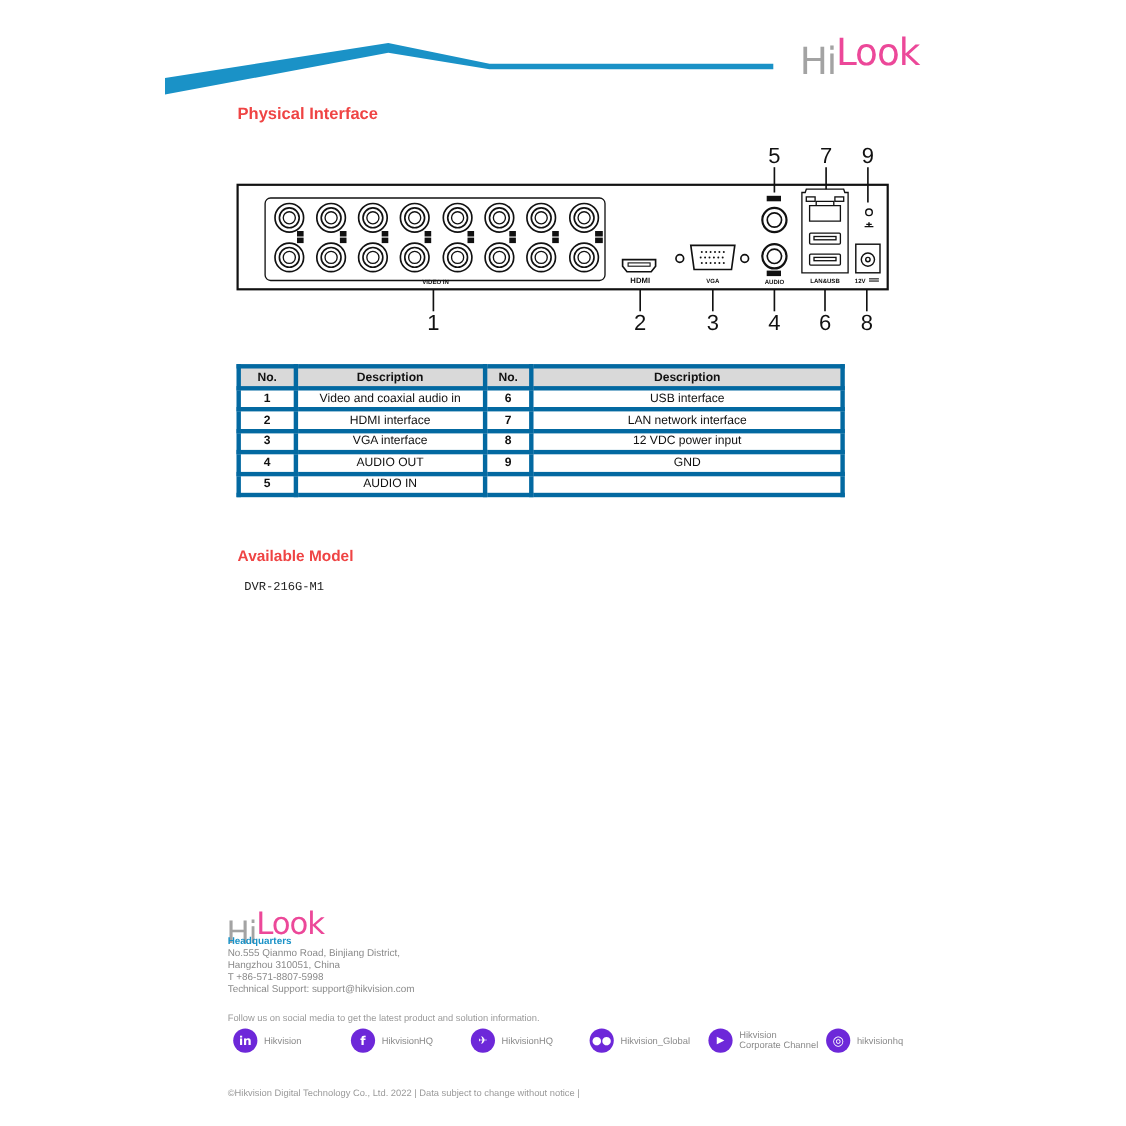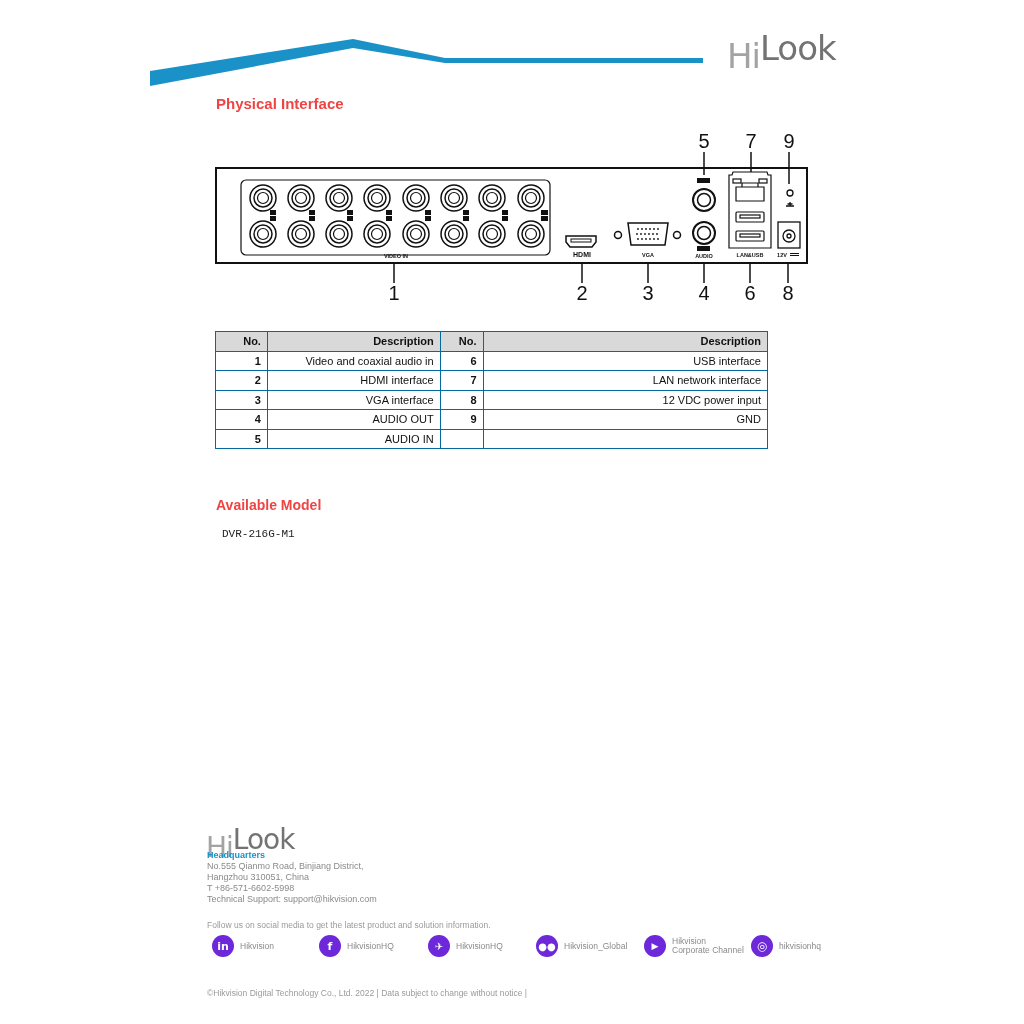--- a/index.html
+++ b/index.html
@@ -3,32 +3,32 @@
 <meta charset="utf-8">
 <style>
   * { box-sizing: border-box; margin: 0; padding: 0; }
   html, body { width: 1024px; height: 1024px; background: #ffffff; overflow: hidden; }
   body { position: relative; font-family: "Liberation Sans", sans-serif; color: #111; }
 
   .banner { position: absolute; left: 0; top: 0; width: 1024px; height: 100px; }
   .logo-top { position: absolute; left: 727px; top: 30px; height: 36px; }
   .logo { font-family: "DejaVu Sans", sans-serif; font-weight: 400; letter-spacing: -1px; display: flex; align-items: center; }
   .logo .hi { color: #a3a3a3; margin-top: 16px; }
-  .logo .look { color: #737373; }
+  .logo .look { color: #ec4899; }
 
   .section-title { position: absolute; font-family: "Liberation Sans", sans-serif; font-weight: 700; color: #ef4444; }
   #title-physical { left: 216px; top: 95px; font-size: 15px; }
   #title-model { left: 216px; top: 497px; font-size: 14px; }
   #model-name { position: absolute; left: 222px; top: 528px; font-size: 11px; color: #222; font-family: Liberation Mono, monospace; }
 
   .diagram { position: absolute; left: 0; top: 0; width: 1024px; height: 320px; }
   .diagram text { font-family: "Liberation Sans", sans-serif; }
 
   table.specs { position: absolute; left: 215px; top: 331px; width: 553px; border-collapse: collapse; font-size: 11px; }
-  table.specs th, table.specs td { border: 1px solid #0369a1; height: 19.5px; padding: 0 6px; text-align: right; vertical-align: middle; }
+  table.specs th, table.specs td { border: 4px solid #0369a1; height: 19.5px; padding: 0 6px; text-align: center; vertical-align: middle; }
   table.specs th { background: #d9d9d9; font-weight: 700; }
   table.specs td.no { font-weight: 700; }
   table.specs col.c1 { width: 52px; }
   table.specs col.c2 { width: 173px; }
   table.specs col.c3 { width: 43px; }
   table.specs col.c4 { width: 285px; }
 
   .footer-logo { position: absolute; left: 206px; top: 815px; font-size: 28px; }
   .hq { position: absolute; left: 207px; top: 850px; font-size: 9px; line-height: 11px; color: #8a8a8a; }
   .hq .hq-title { color: #1a92c7; font-weight: 700; }
@@ -314,21 +314,21 @@
 <div id="model-name">DVR-216G-M1</div>
 
 <div class="logo footer-logo">
   <span class="hi">Hi</span>
     <span class="look">Look</span>
 </div>
 <div class="hq">
   <div class="hq-title">Headquarters</div>
   <div>No.555 Qianmo Road, Binjiang District,</div>
   <div>Hangzhou 310051, China</div>
-  <div>T +86-571-6602-5998</div>
+  <div>T +86-571-8807-5998</div>
   <div>Technical Support: support@hikvision.com</div>
 </div>
 
 <div class="follow">Follow us on social media to get the latest product and solution information.</div>
 
 <div class="social" style="left:212px;">
   <span class="circ">in</span>
   <span>Hikvision</span>
 </div>
 <div class="social" style="left:319px;">

